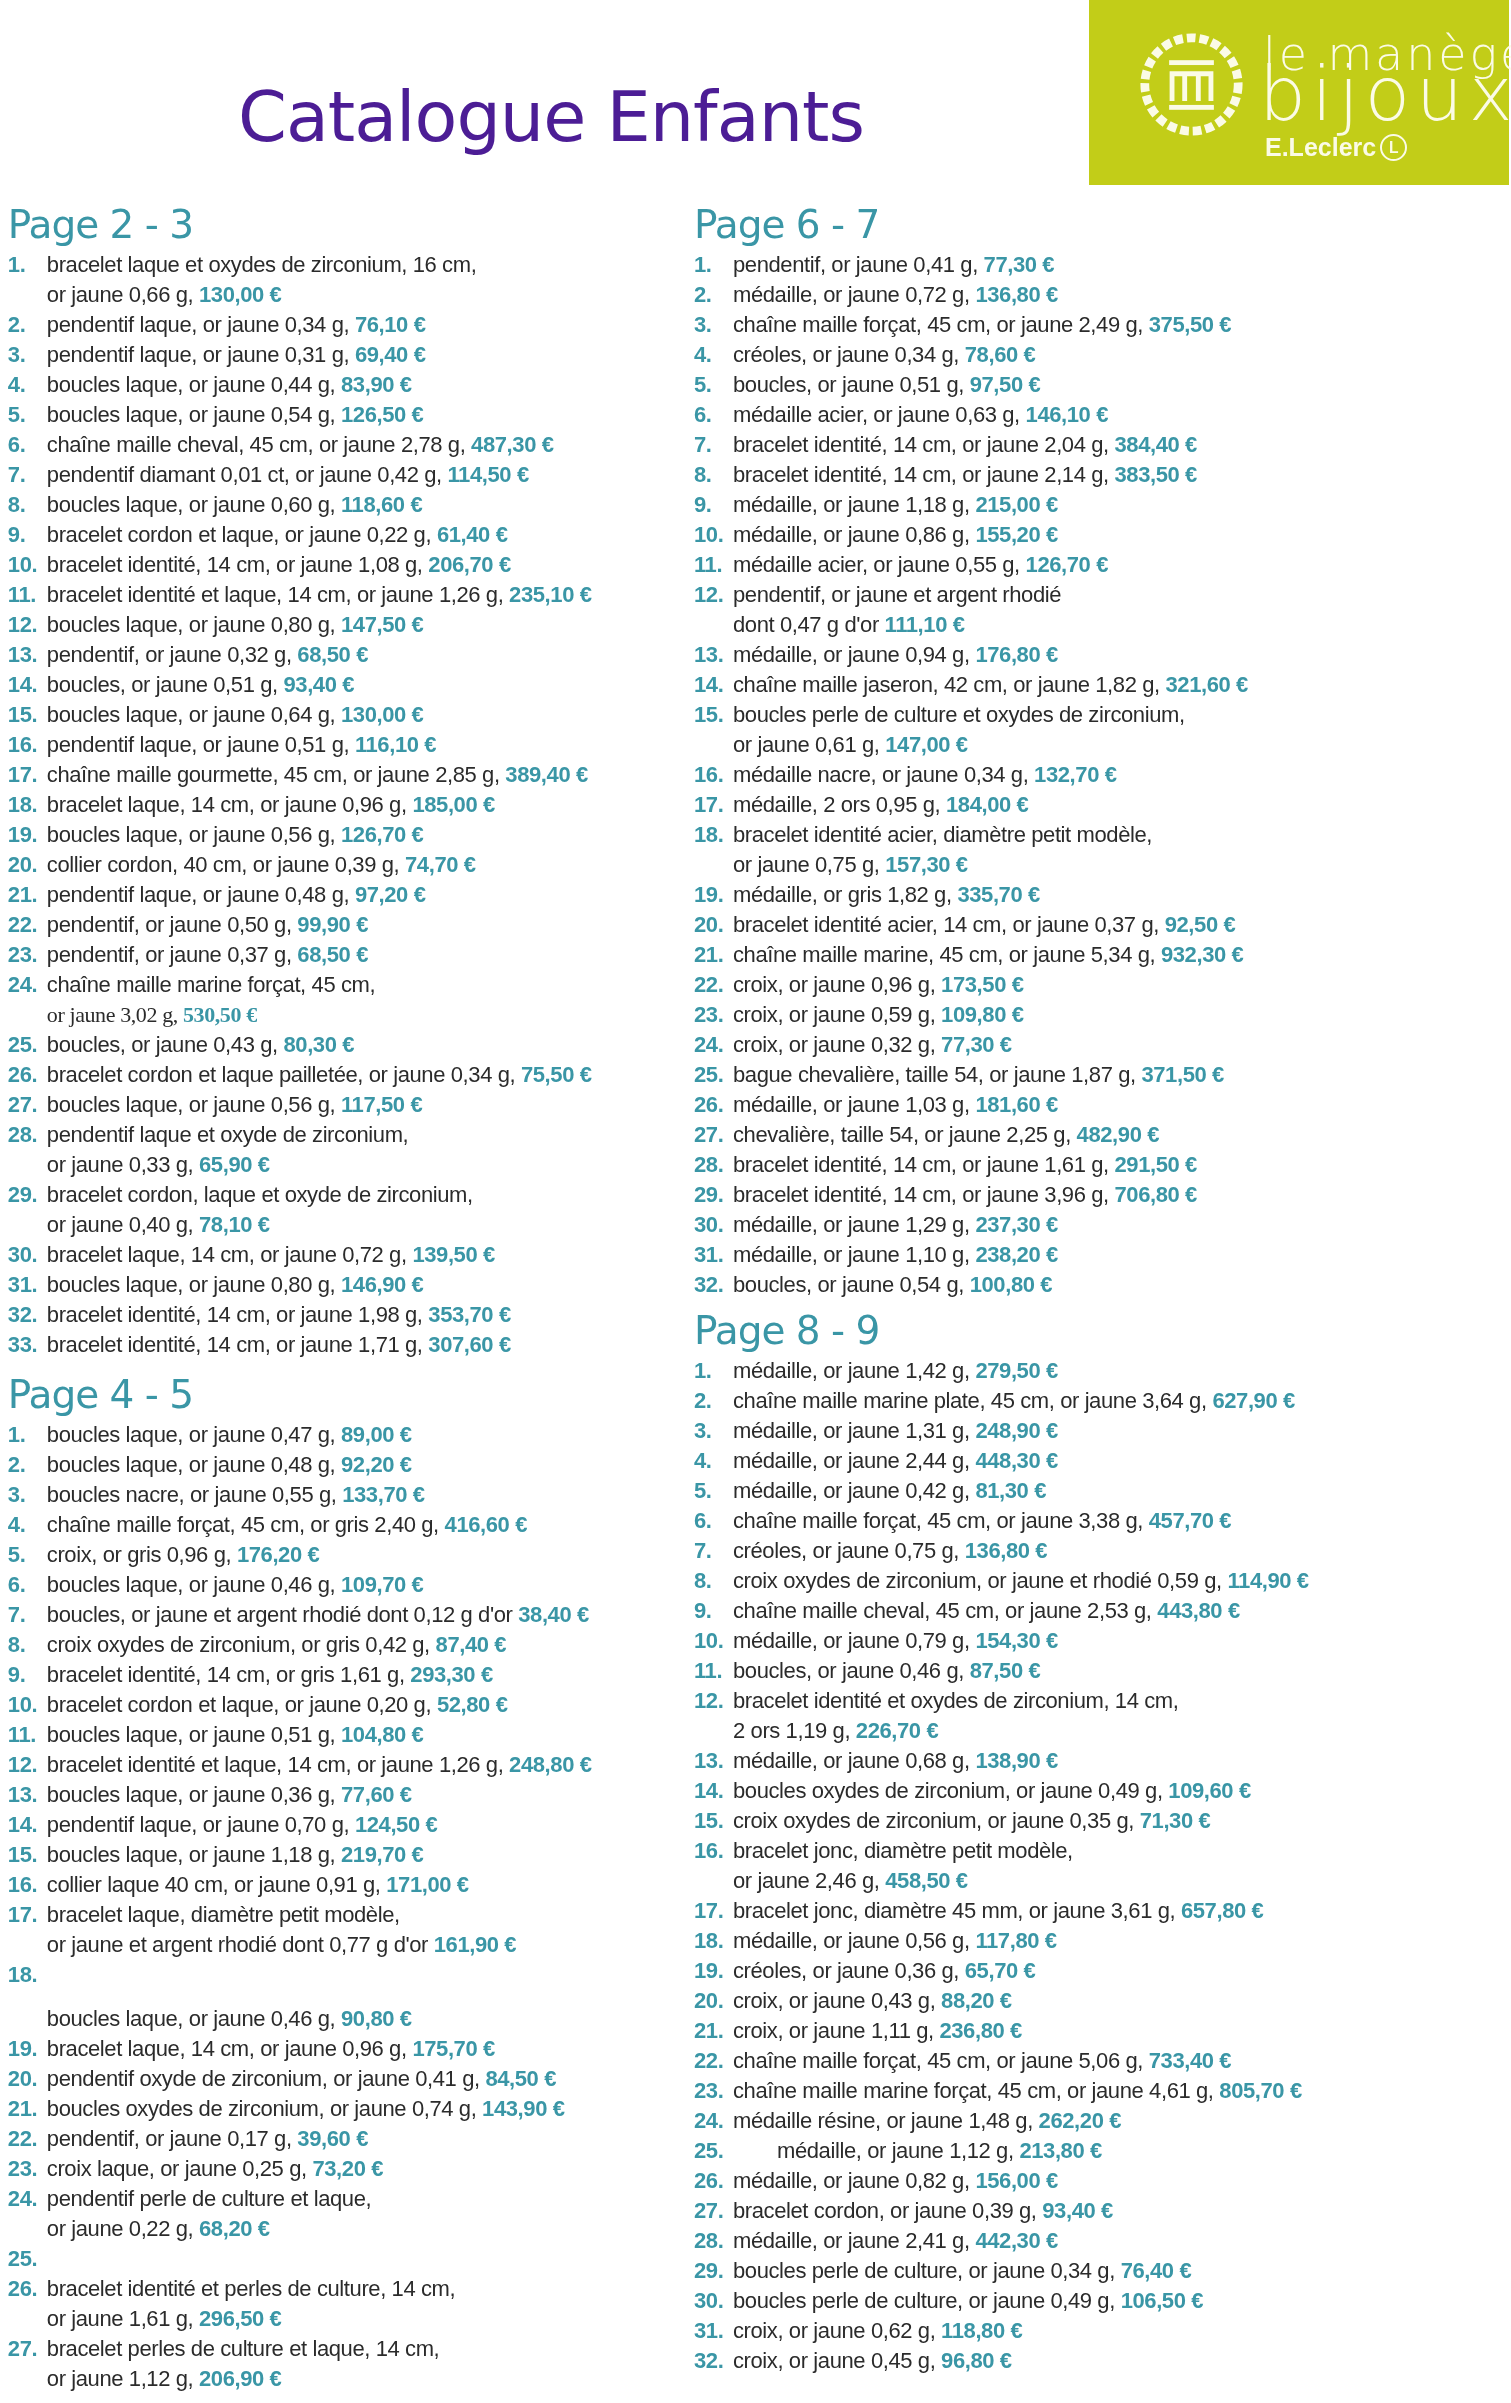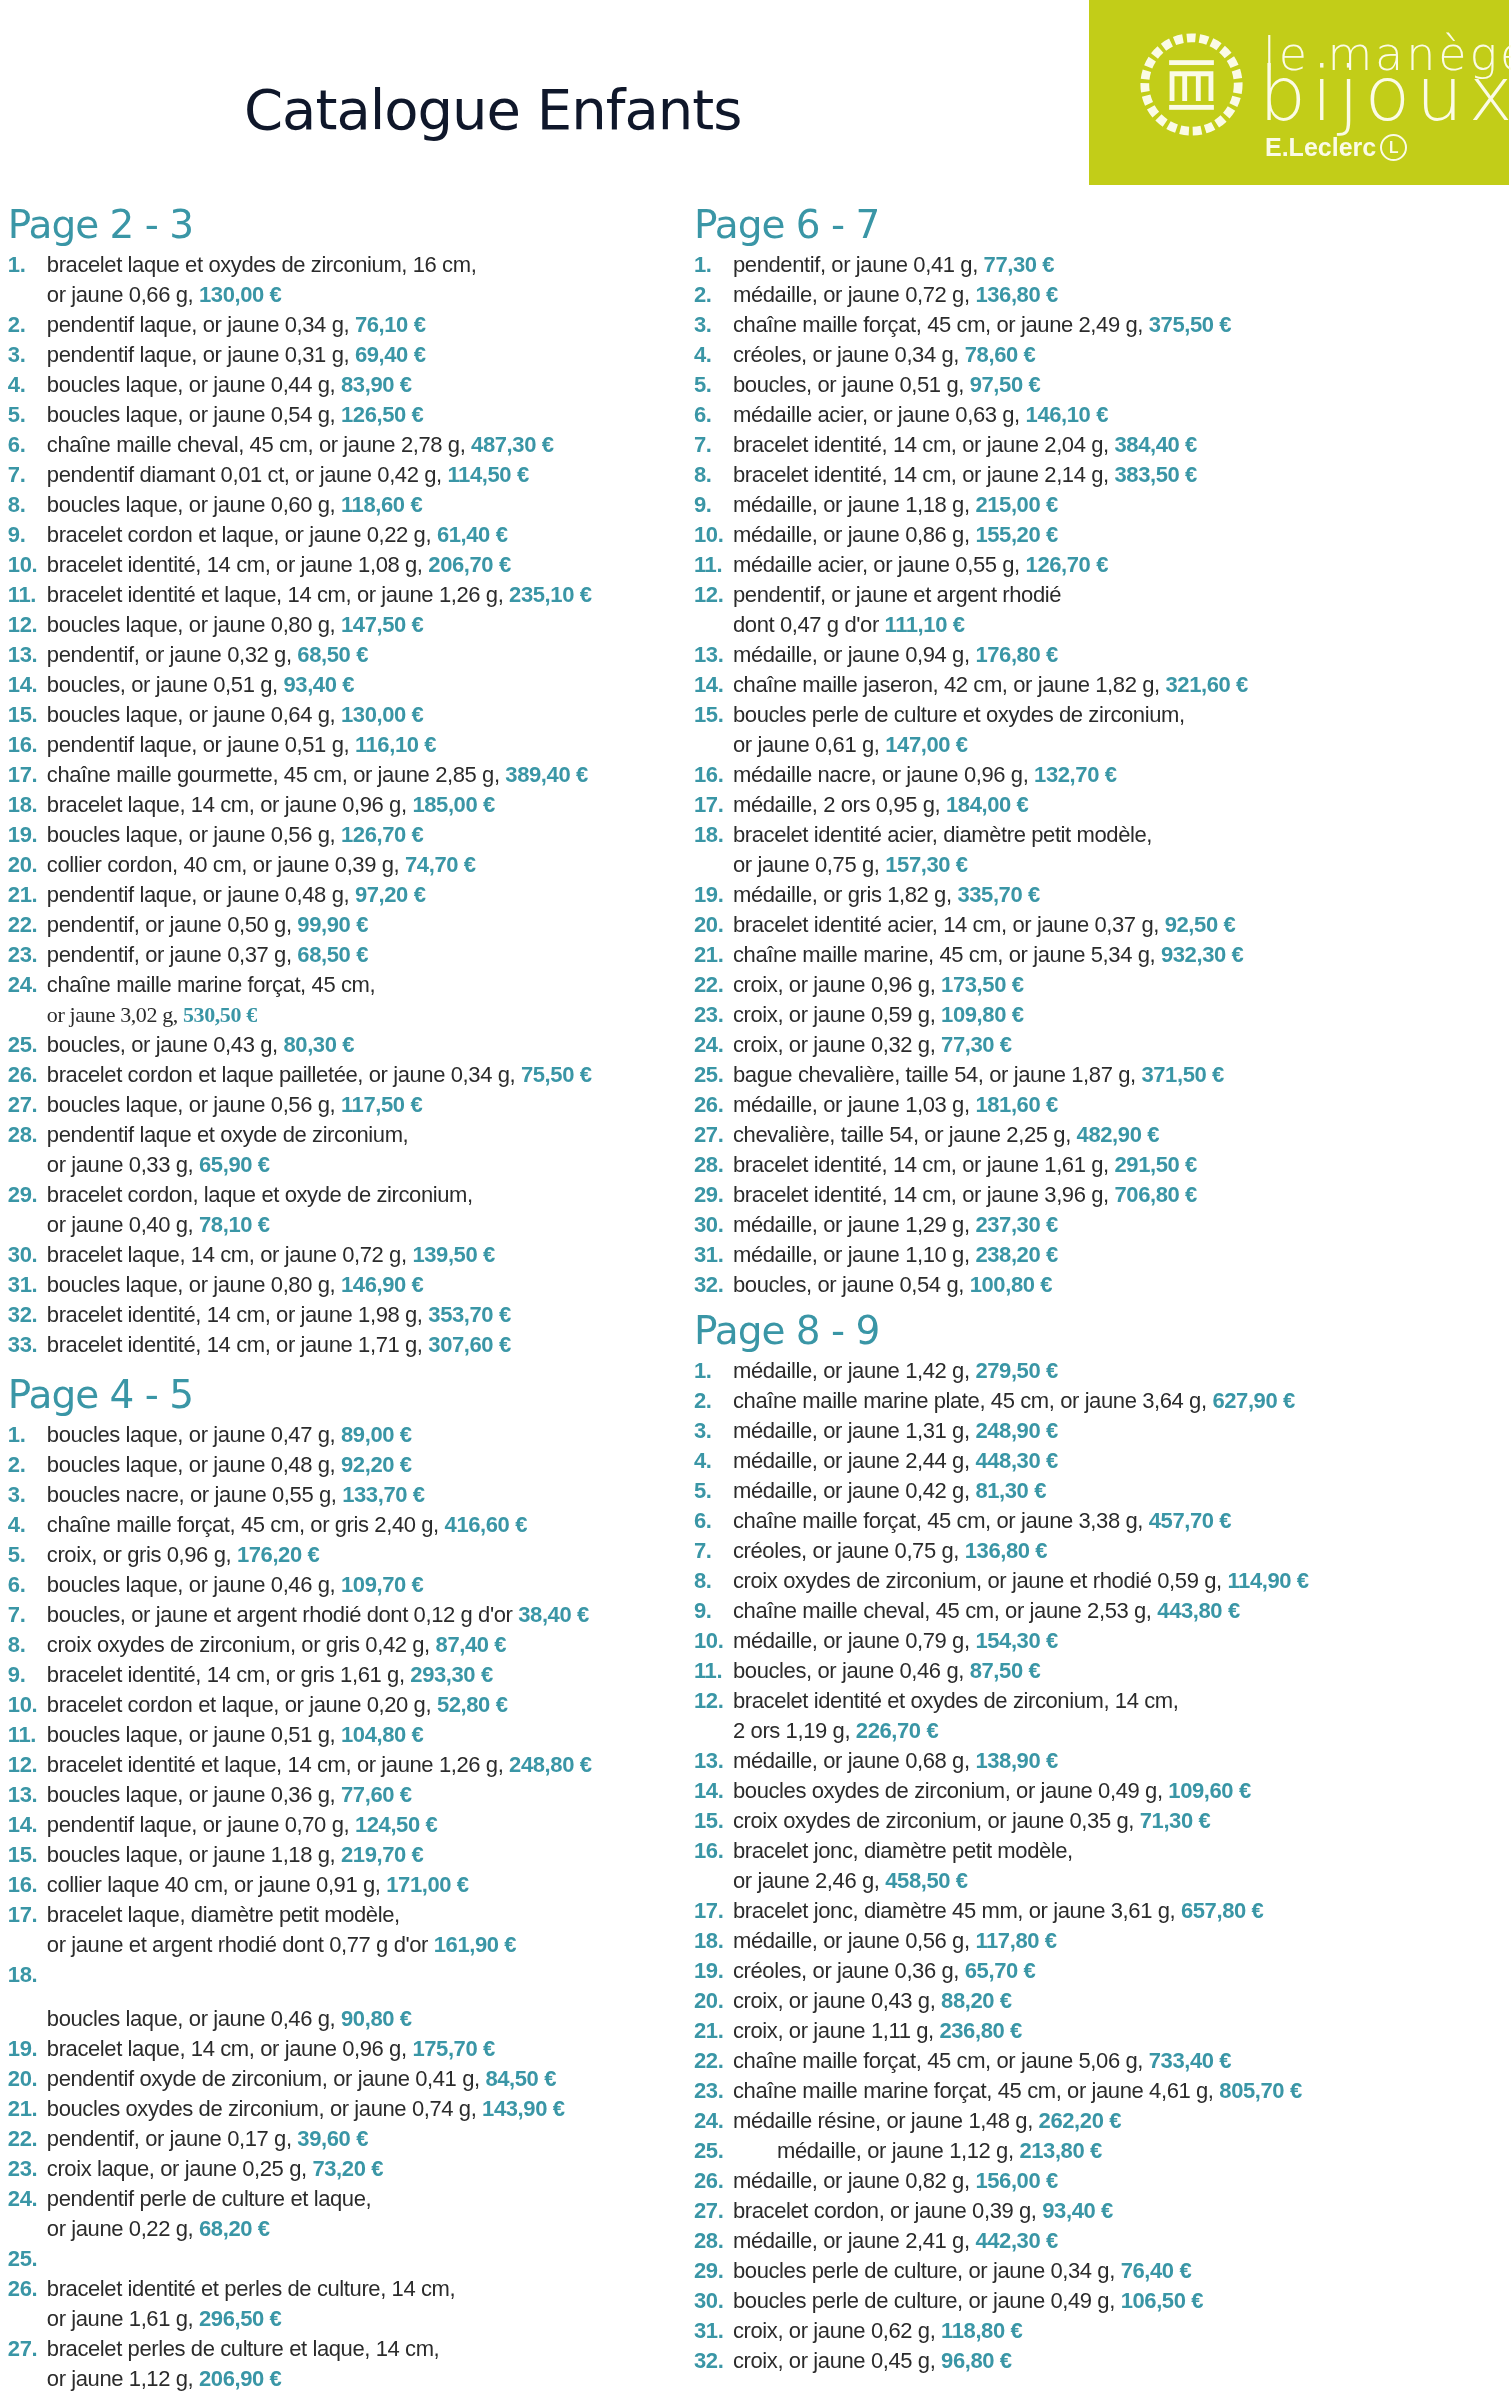--- a/index.html
+++ b/index.html
@@ -2,24 +2,24 @@
 <html><head>
 <meta charset="utf-8">
 <style>
   html, body { margin: 0; padding: 0; background: #ffffff; }
   body {
     width: 1512px; height: 2403px; position: relative; overflow: hidden;
     font-family: "Liberation Sans", "DejaVu Sans", sans-serif;
     color: #2b2b2b;
   }
   .title {
-    position: absolute; left: 244px; top: 82px;
+    position: absolute; left: 238px; top: 82px;
     font-family: "DejaVu Sans", sans-serif;
-    font-size: 56px; line-height: 1; letter-spacing: -1px;
-    color: #0f172a; margin: 0; font-weight: normal;
+    font-size: 70px; line-height: 1; letter-spacing: -1px;
+    color: #4c1d95; margin: 0; font-weight: normal;
   }
   .logo {
     position: absolute; left: 1089px; top: 0; width: 420px; height: 185px;
     background: #c2cd18; color: #fbfbe6;
   }
   .logo .emblem {
     position: absolute; left: 49px; top: 31px; width: 107px; height: 107px;
   }
   .logo .line1 {
     position: absolute; left: 174px; top: 27px; font-size: 46px; letter-spacing: 2.9px;
@@ -548,21 +548,21 @@
         <li class="item">
           <span class="num">15.</span>
           <span class="txt">
             <span style="display: block;"><span class="desc">boucles perle de culture et oxydes de zirconium,</span></span>
             <span style="display: block;"><span class="desc">or jaune 0,61 g, </span><span class="price">147,00 €</span></span>
           </span>
         </li>
         <li class="item">
           <span class="num">16.</span>
           <span class="txt">
-            <span style="display: block;"><span class="desc">médaille nacre, or jaune 0,96 g, </span><span class="price">132,70 €</span></span>
+            <span style="display: block;"><span class="desc">médaille nacre, or jaune 0,34 g, </span><span class="price">132,70 €</span></span>
           </span>
         </li>
         <li class="item">
           <span class="num">17.</span>
           <span class="txt">
             <span style="display: block;"><span class="desc">médaille, 2 ors 0,95 g, </span><span class="price">184,00 €</span></span>
           </span>
         </li>
         <li class="item">
           <span class="num">18.</span>

